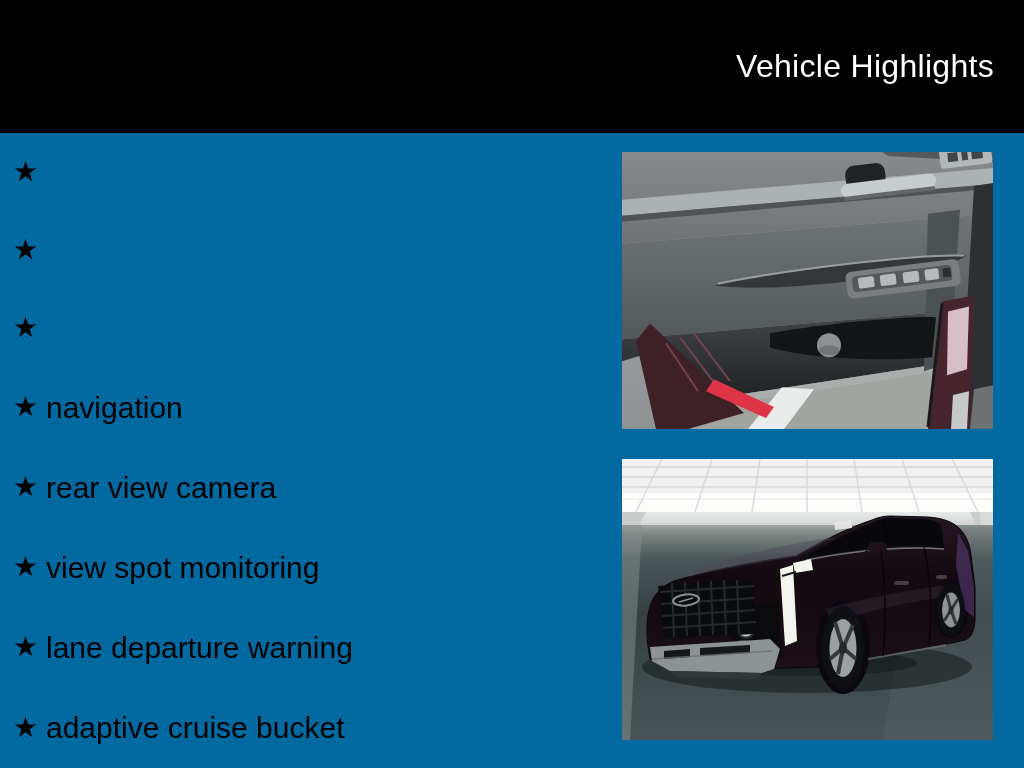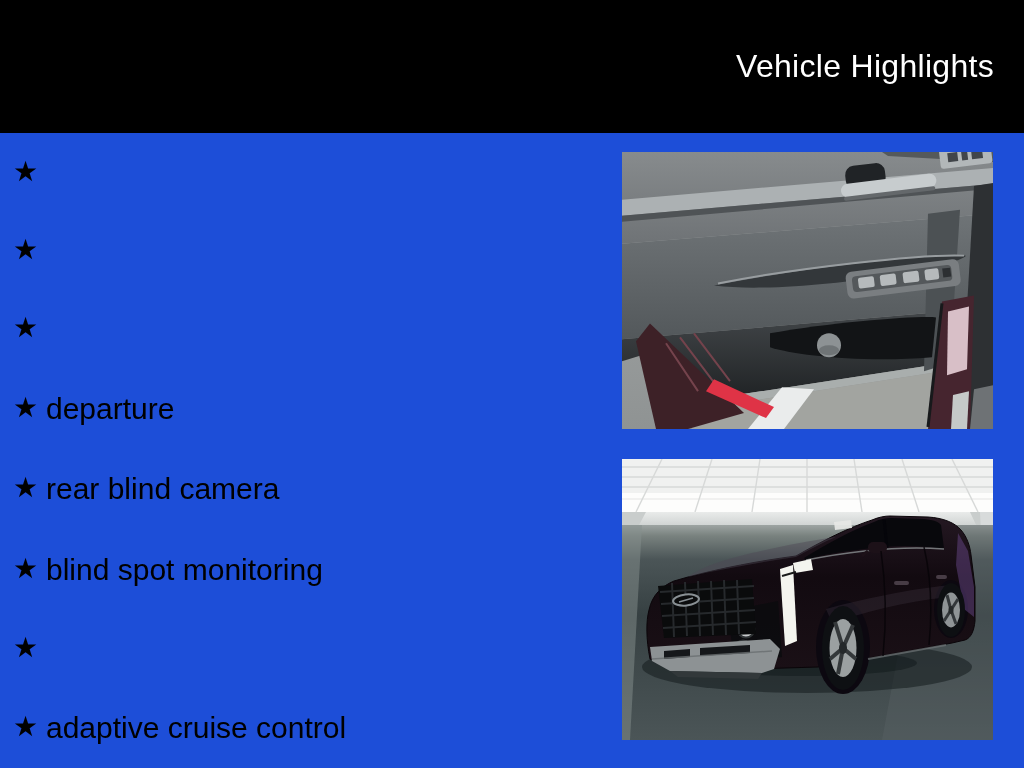--- a/index.html
+++ b/index.html
@@ -1,17 +1,17 @@
 <!DOCTYPE html>
 <html><head>
 <meta charset="utf-8">
 <style>
   html,body{margin:0;padding:0;background:#ffffff;}
   .page{
-    position:relative;width:1024px;height:768px;background:#1d4ed8;
+    position:relative;width:1024px;height:768px;background:#0369a1;
     font-family:"Liberation Sans",sans-serif;overflow:hidden;
   }
   
   .header{
     position:absolute;left:0;top:0;width:1024px;height:133px;background:#000000;
   }
   .header .title{
     position:absolute;left:736px;top:49px;margin:0;
     font-size:32px;font-weight:400;line-height:1.1;color:#ffffff;
     letter-spacing:0.3px;white-space:nowrap;
@@ -52,36 +52,37 @@
       <span class="star">★</span>
     </li>
     <li>
       <span class="star">★</span>
     </li>
     <li>
       <span class="star">★</span>
     </li>
     <li>
       <span class="star">★</span>
-      <span class="label">departure</span>
-    </li>
-    <li>
-      <span class="star">★</span>
-      <span class="label">rear blind camera</span>
-    </li>
-    <li>
-      <span class="star">★</span>
-      <span class="label">blind spot monitoring</span>
-    </li>
-    <li>
-      <span class="star">★</span>
-    </li>
-    <li>
-      <span class="star">★</span>
-      <span class="label">adaptive cruise control</span>
+      <span class="label">navigation</span>
+    </li>
+    <li>
+      <span class="star">★</span>
+      <span class="label">rear view camera</span>
+    </li>
+    <li>
+      <span class="star">★</span>
+      <span class="label">view spot monitoring</span>
+    </li>
+    <li>
+      <span class="star">★</span>
+      <span class="label">lane departure warning</span>
+    </li>
+    <li>
+      <span class="star">★</span>
+      <span class="label">adaptive cruise bucket</span>
     </li>
   </ul>
 
   <figure class="photo photo-door" role="img" aria-label="Open door showing gray interior door panel with chrome handle and window switches">
     <svg viewBox="0 0 371 278" preserveAspectRatio="none">
       <defs>
         <linearGradient id="gPav" x1="0" y1="0" x2="0" y2="1">
           <stop offset="0" stop-color="#a7aaaa"></stop>
             <stop offset="1" stop-color="#8f9393"></stop>
         </linearGradient>

